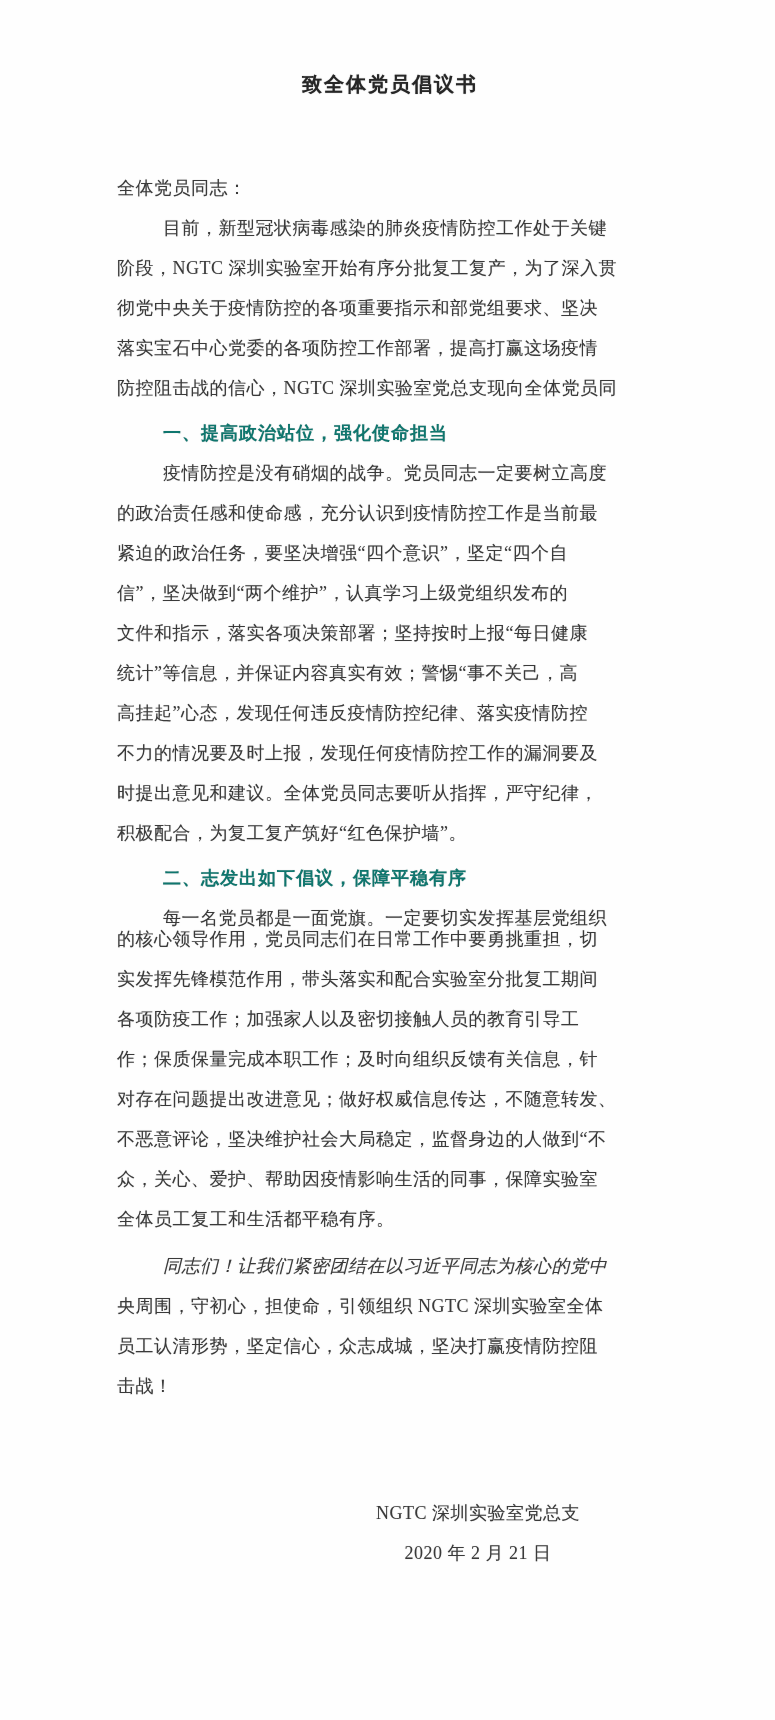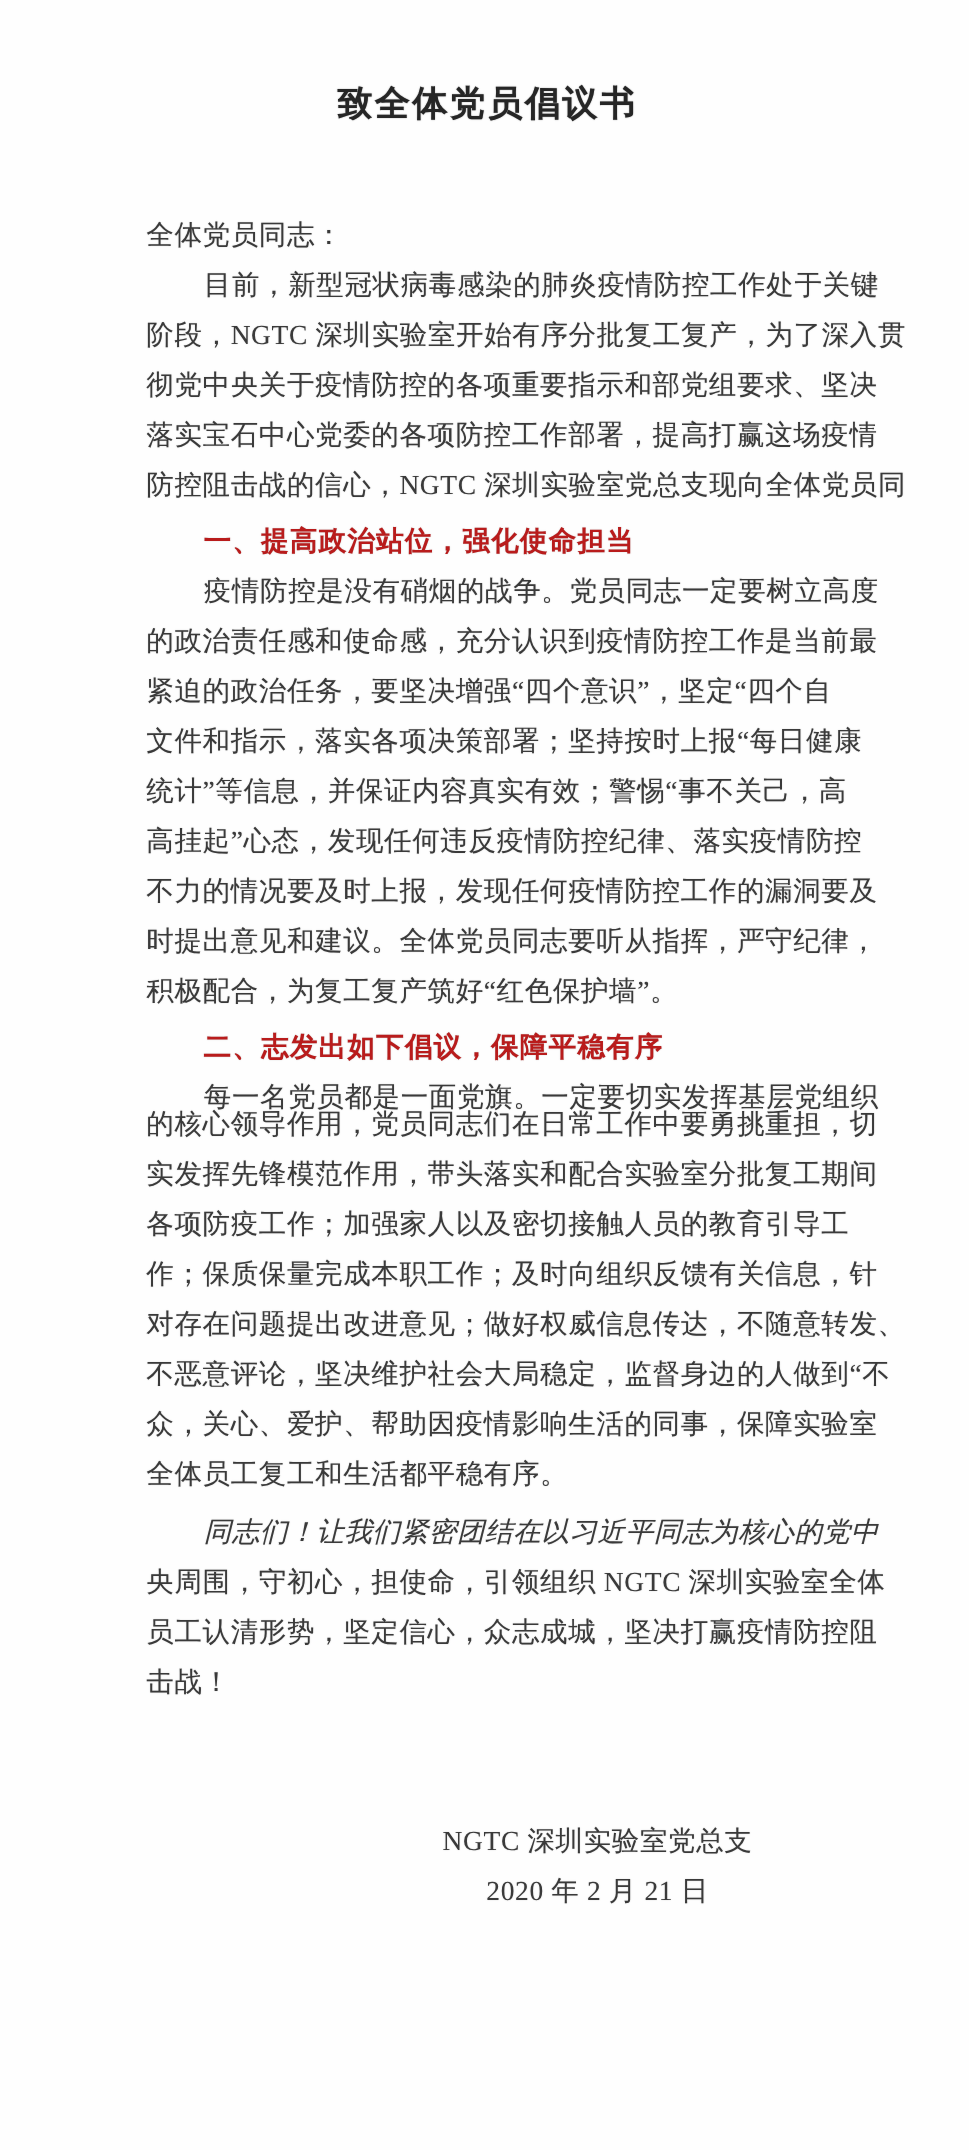--- a/index.html
+++ b/index.html
@@ -10,43 +10,43 @@
     margin: 0 auto;
     background: #fefefe;
     padding: 62px 112px 0 117px;
     color: #3a3a3a;
     font-family: "Liberation Serif", "DejaVu Serif", serif;
     text-shadow: 0 0 1px rgba(80,80,80,0.35);
     overflow: hidden;
     position: relative;
   }
   .title {
-    font-size: 28px;
+    font-size: 20px;
     font-weight: bold;
     line-height: 44px;
     text-align: center;
     letter-spacing: 2px;
     color: #262626;
     text-shadow: 0 0 1px rgba(40,40,40,0.6);
   }
   .line {
     height: 40px;
     line-height: 40px;
-    font-size: 22px;
+    font-size: 18px;
     letter-spacing: 0.5px;
     white-space: nowrap;
   }
   .salutation { margin-top: 62px; }
   .indent { text-indent: 46px; }
   .heading {
     margin-top: 5px;
     font-family: "Liberation Sans", "DejaVu Sans", sans-serif;
     font-weight: bold;
     letter-spacing: 1px;
-    color: #b91c1c;
+    color: #0f766e;
   }
   .tight { margin-top: -19px; }
   .closing-start { margin-top: 7px; font-style: italic; }
   .sign-block {
     margin-top: 87px;
     position: relative;
     left: 88px;
     text-align: center;
   }
 </style>
@@ -66,20 +66,21 @@
     <div class="line">落实宝石中心党委的各项防控工作部署，提高打赢这场疫情</div>
     <div class="line">防控阻击战的信心，NGTC 深圳实验室党总支现向全体党员同</div>
   </div>
 
   <div class="line heading indent">一、提高政治站位，强化使命担当</div>
 
   <div>
     <div class="line indent">疫情防控是没有硝烟的战争。党员同志一定要树立高度</div>
     <div class="line">的政治责任感和使命感，充分认识到疫情防控工作是当前最</div>
     <div class="line">紧迫的政治任务，要坚决增强“四个意识”，坚定“四个自</div>
+    <div class="line">信”，坚决做到“两个维护”，认真学习上级党组织发布的</div>
     <div class="line">文件和指示，落实各项决策部署；坚持按时上报“每日健康</div>
     <div class="line">统计”等信息，并保证内容真实有效；警惕“事不关己，高</div>
     <div class="line">高挂起”心态，发现任何违反疫情防控纪律、落实疫情防控</div>
     <div class="line">不力的情况要及时上报，发现任何疫情防控工作的漏洞要及</div>
     <div class="line">时提出意见和建议。全体党员同志要听从指挥，严守纪律，</div>
     <div class="line">积极配合，为复工复产筑好“红色保护墙”。</div>
   </div>
 
   <div class="line heading indent">二、志发出如下倡议，保障平稳有序</div>
 

